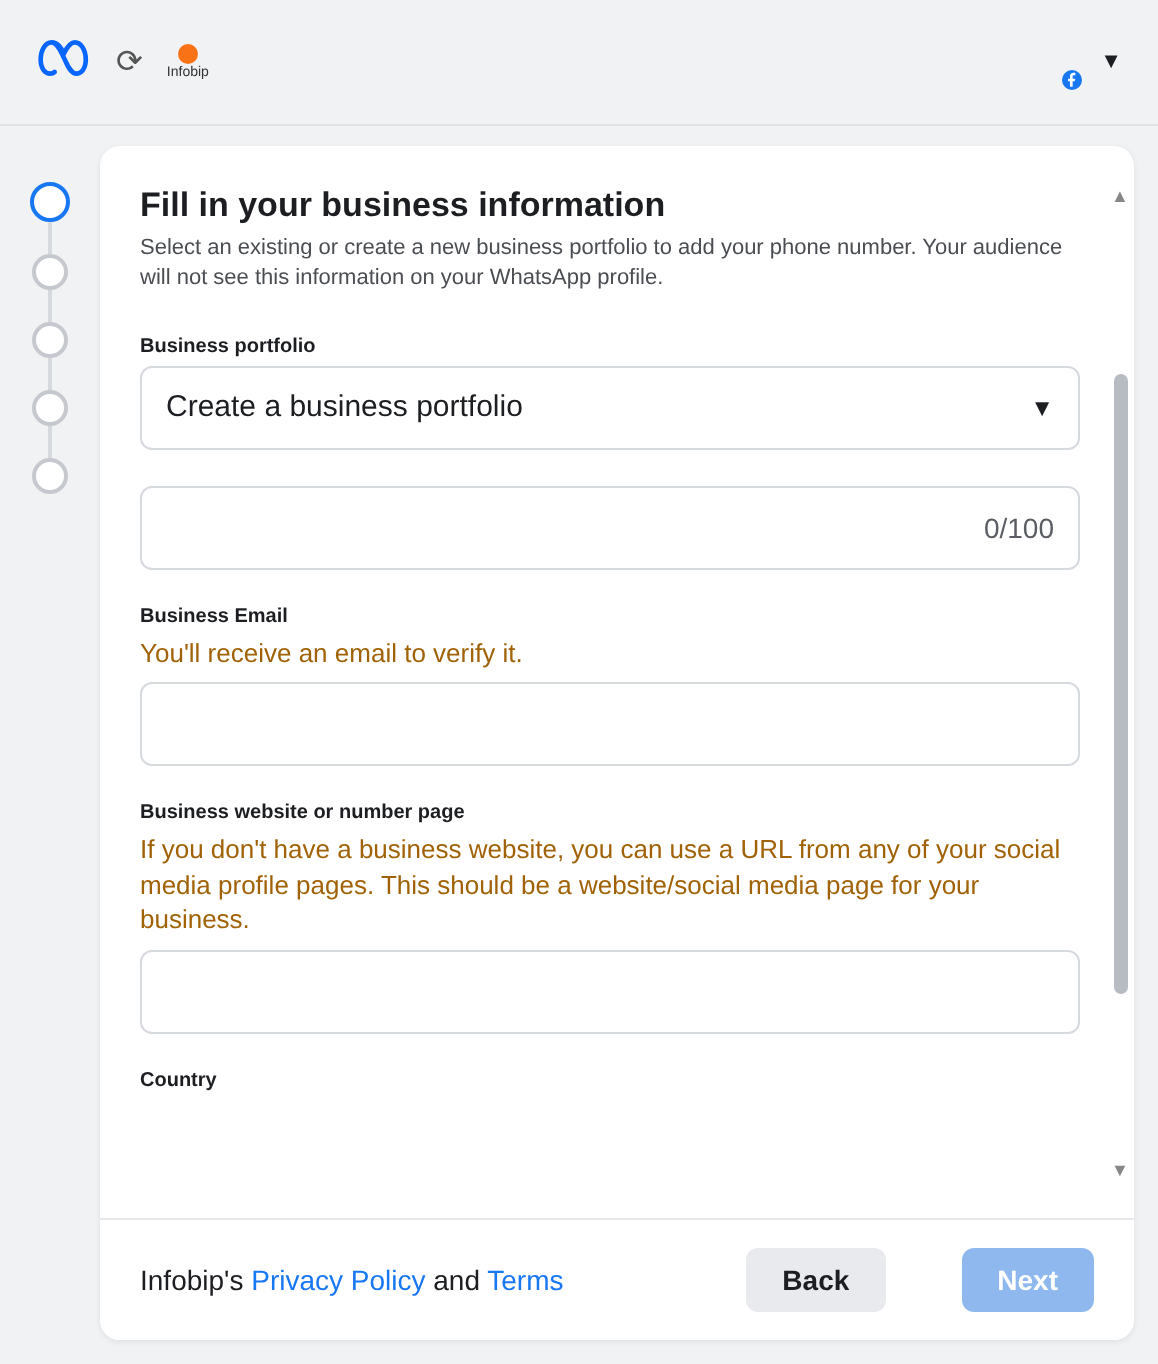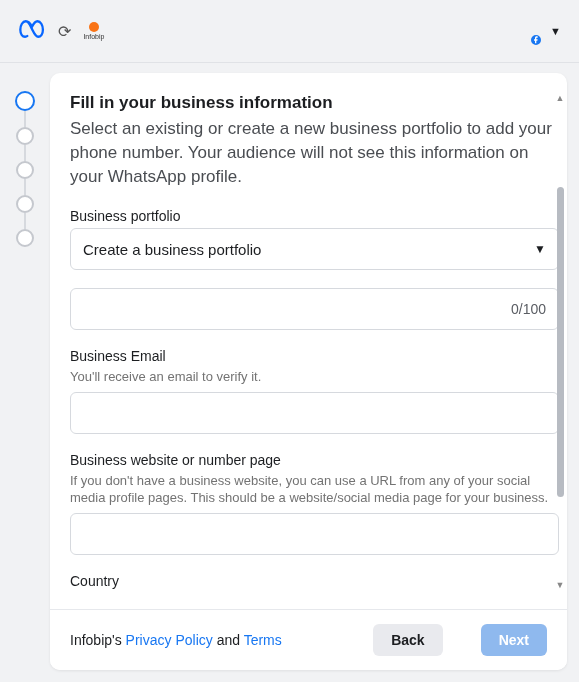--- a/index.html
+++ b/index.html
@@ -55,41 +55,41 @@
     left:50px; right:12px; top:10px; bottom:12px;
     background:#fff;
     border-radius:10px;
     box-shadow:0 1px 3px rgba(0,0,0,0.08);
     display:flex; flex-direction:column;
     overflow:hidden;
   }
   .card-scroll {
     flex:1;
     overflow-y:auto;
-    padding:20px 8px 10px 20px;
+    padding:20px 27px 10px 20px;
   }
   
   .scroll-track {
     position:absolute; right:0; top:20px; bottom:80px; width:14px;
     display:flex; flex-direction:column; align-items:center;
     justify-content:space-between;
   }
   .scroll-arrow { font-size:9px; color:#888; }
   .scroll-thumb {
     width:7px; flex:1; margin:4px 0;
     background:#b7bbc2; border-radius:4px;
     max-height:310px;
   }
 
   h1 { font-size:17px; font-weight:700; color:#1c1e21; margin-bottom:4px; }
-  .subtitle { font-size:17px; color:#4a4d52; line-height:1.4; margin-bottom:20px; }
+  .subtitle { font-size:11px; color:#4a4d52; line-height:1.4; margin-bottom:20px; }
 
   .field { margin-bottom:18px; }
-  .field-label { font-size:14px; color:#1c1e21; font-weight:400; margin-bottom:4px; display:block;}
-  .field-help { font-size:13px; color:#737373; line-height:1.35; margin-bottom:6px; }
+  .field-label { font-size:10px; color:#1c1e21; font-weight:700; margin-bottom:4px; display:block;}
+  .field-help { font-size:13px; color:#a16207; line-height:1.35; margin-bottom:6px; }
 
   .select, .text-input {
     width:100%;
     border:1px solid #d6d9de;
     border-radius:6px;
     background:#fff;
     height:42px;
     padding:0 12px;
     font-size:15px;
     color:#1c1e21;

